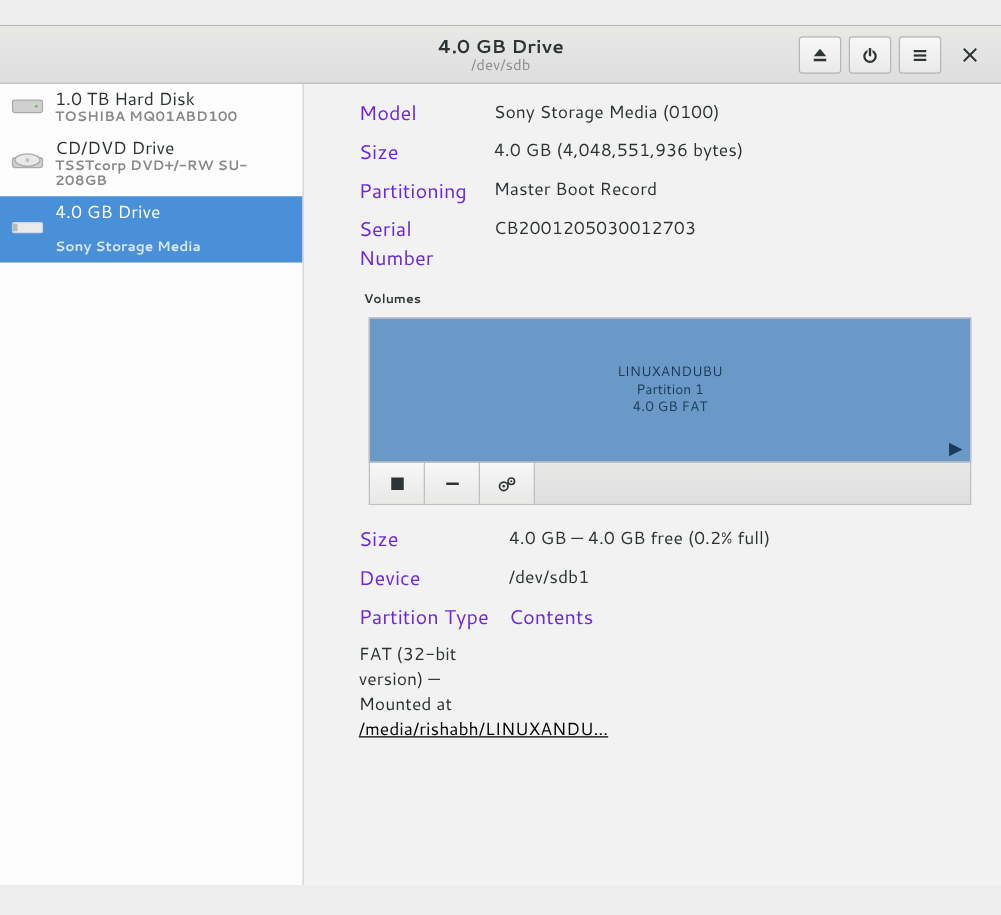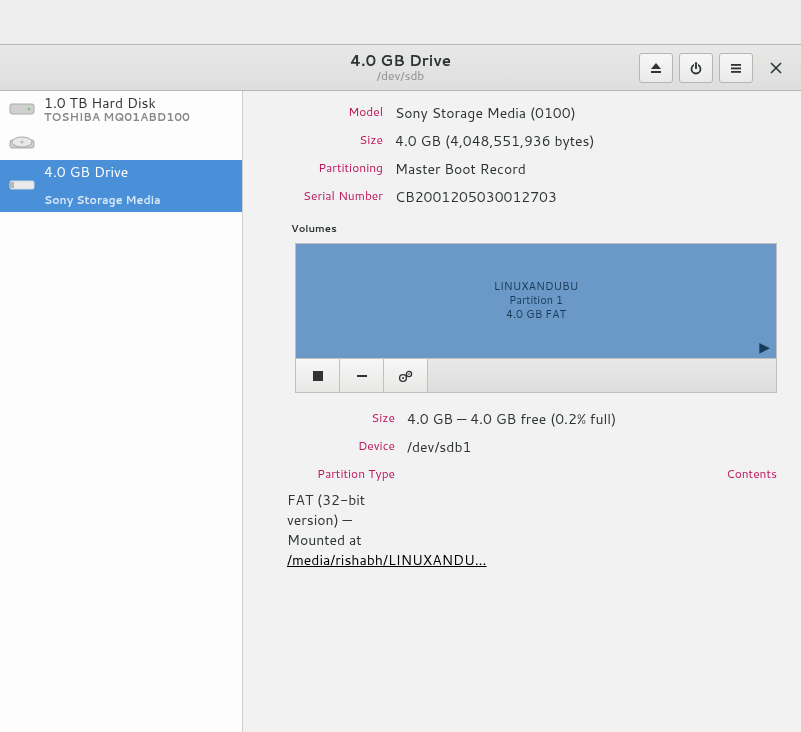--- a/index.html
+++ b/index.html
@@ -1,37 +1,37 @@
 <!DOCTYPE html>
 <html><head>
 <meta charset="utf-8">
 <style>
 * { box-sizing: border-box; margin: 0; padding: 0; }
 body { font-family: "Cantarell", "DejaVu Sans", sans-serif; font-size: 14px; color: #2e3436; background: #ededed; width: 801px; height: 732px; overflow: hidden; }
-.outer-bg { background: #ededed; width: 100%; height: 100%; padding-top: 44px; }
+.outer-bg { background: #ededed; width: 100%; height: 100%; padding-top: 20px; }
 .window { position: relative; width: 100%; height: 688px; background: #f2f2f2; border-top: 1px solid #b6b6b3; display: flex; flex-direction: column; }
 .titlebar { height: 46px; background: linear-gradient(#e8e8e7, #dedede); border-bottom: 1px solid #b6b6b3; display: flex; align-items: center; position: relative; padding: 0 8px; }
 .title-center { position: absolute; left: 0; right: 0; text-align: center; pointer-events: none; }
 .title-main { font-weight: bold; font-size: 15px; color: #2e3436; line-height: 1.1; }
 .title-sub { font-size: 12px; color: #8b8e8f; line-height: 1.1; }
 .title-actions { margin-left: auto; display: flex; align-items: center; gap: 6px; z-index: 1; }
 .hbtn { width: 34px; height: 30px; background: linear-gradient(#f7f7f7, #eaeaea); border: 1px solid #b6b6b3; border-radius: 3px; display: flex; align-items: center; justify-content: center; cursor: pointer; color: #2e3436; }
 .close-x { width: 34px; height: 30px; background: transparent; border: none; display: flex; align-items: center; justify-content: center; cursor: pointer; font-size: 18px; color: #2e3436; }
 .body-split { flex: 1; display: flex; min-height: 0; gap: 36px; }
 .sidebar { width: 243px; background: #fdfdfd; border-right: 1px solid #cfcfcf; overflow-y: auto; }
 .dev-item { display: flex; align-items: center; gap: 8px; padding: 4px 8px 6px 8px; cursor: pointer; }
 .dev-item.selected { background: #4a90d9; color: #fff; }
 .dev-icon { width: 28px; height: 20px; display: flex; align-items: center; justify-content: center; flex-shrink: 0; }
 .dev-text { display: flex; flex-direction: column; line-height: 1.15; }
 .dev-title { font-size: 14px; font-weight: 400; }
 .dev-sub { font-size: 11px; color: #888; font-weight: bold; }
 .dev-item.selected .dev-sub { color: #d9e8f7; margin-top: 14px; }
 .detail { flex: 1; background: #f2f2f2; padding: 12px 16px 12px 8px; overflow-y: auto; }
 .props { display: grid; grid-template-columns: 96px 1fr; column-gap: 12px; row-gap: 8px; margin-bottom: 14px; }
-.prop-label { text-align: right; color: #be185d; font-size: 12px; }
+.prop-label { color: #6d28d9; font-size: 16px; }
 .prop-value { color: #2e3436; font-size: 14px; }
 .section-title { font-weight: bold; font-size: 10px; margin: 6px 0 8px 4px; }
 .volume-box { margin: 0 8px; }
 .volume-graphic { background: #6b99c7; border: 1px solid #c0c0c0; height: 116px; position: relative; display: flex; align-items: center; justify-content: center; flex-direction: column; color: #1a3a5a; font-size: 11px; line-height: 1.25; text-align: center; }
 .vol-name { font-weight: 500; font-size: 11px; }
 .vol-arrow { position: absolute; right: 6px; bottom: 2px; font-size: 14px; color: #1a3a5a; }
 .volume-toolbar { background: linear-gradient(#e8e8e7,#dedede); border: 1px solid #c0c0c0; border-top: none; display: flex; height: 34px; }
 .vbtn { width: 44px; border-right: 1px solid #c0c0c0; display: flex; align-items: center; justify-content: center; cursor: pointer; background: linear-gradient(#f7f7f7,#e8e8e7); }
 .vbtn:last-child { border-right: none; }
 .detail-props { display: grid; grid-template-columns: 108px 1fr; column-gap: 12px; row-gap: 8px; margin: 16px 8px 0 0; }
@@ -93,20 +93,24 @@
           <span class="dev-sub">TOSHIBA MQ01ABD100</span>
         </div>
       </div>
       <div class="dev-item">
         <div class="dev-icon">
           <svg width="26" height="18" viewBox="0 0 26 18">
                 <rect x="1" y="5" width="24" height="8" rx="2" fill="#d0d0d0" stroke="#aaa"></rect>
                 <ellipse cx="13" cy="7" rx="10" ry="5" fill="#e8e8e8" stroke="#aaa"></ellipse>
                 <circle cx="13" cy="7" r="1.5" fill="#bbb"></circle>
               </svg>
+        </div>
+        <div class="dev-text">
+          <span class="dev-title">CD/DVD Drive</span>
+          <span class="dev-sub">TSSTcorp DVD+/-RW SU-208GB</span>
         </div>
       </div>
       <div class="dev-item selected">
         <div class="dev-icon">
           <svg width="26" height="14" viewBox="0 0 26 14">
                 <rect x="1" y="3" width="24" height="8" rx="1.5" fill="#eaeaea" stroke="#cfd8e3"></rect>
                 <rect x="1" y="4" width="4" height="6" fill="#b8b8b8"></rect>
               </svg>
         </div>
         <div class="dev-text">

